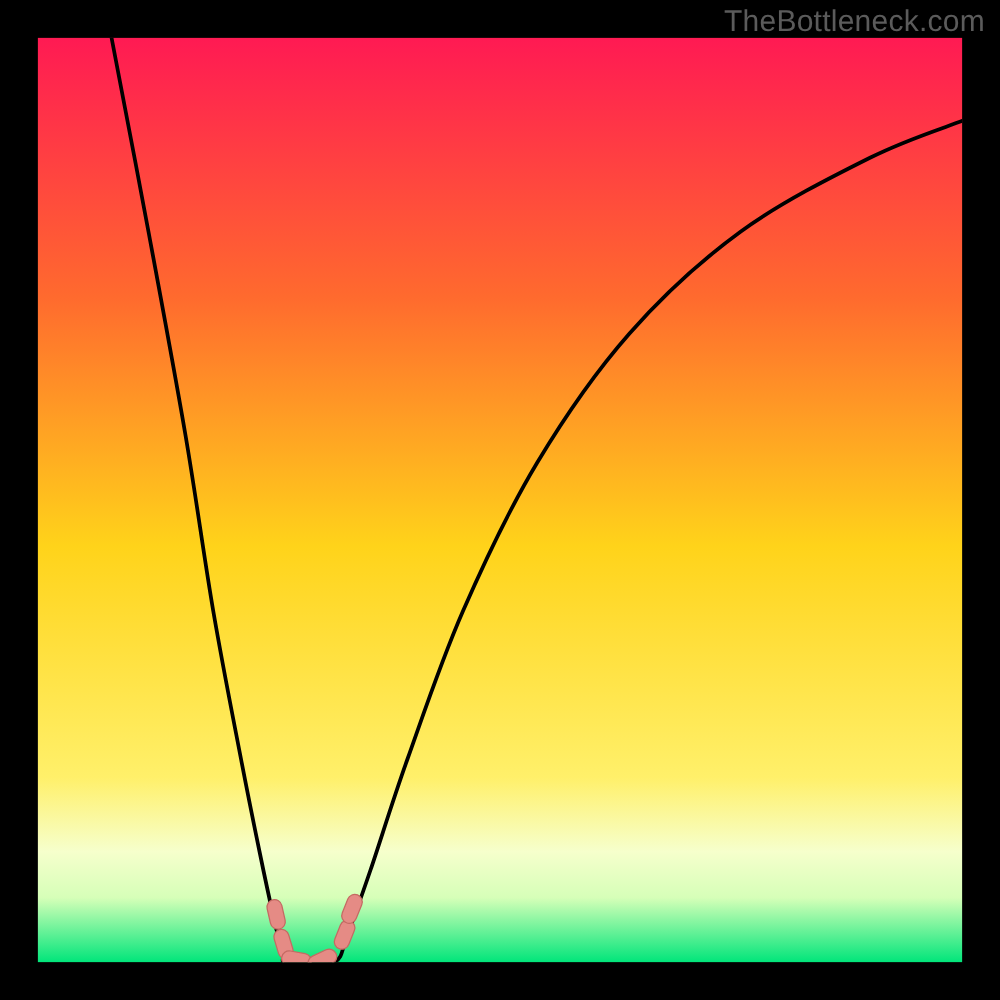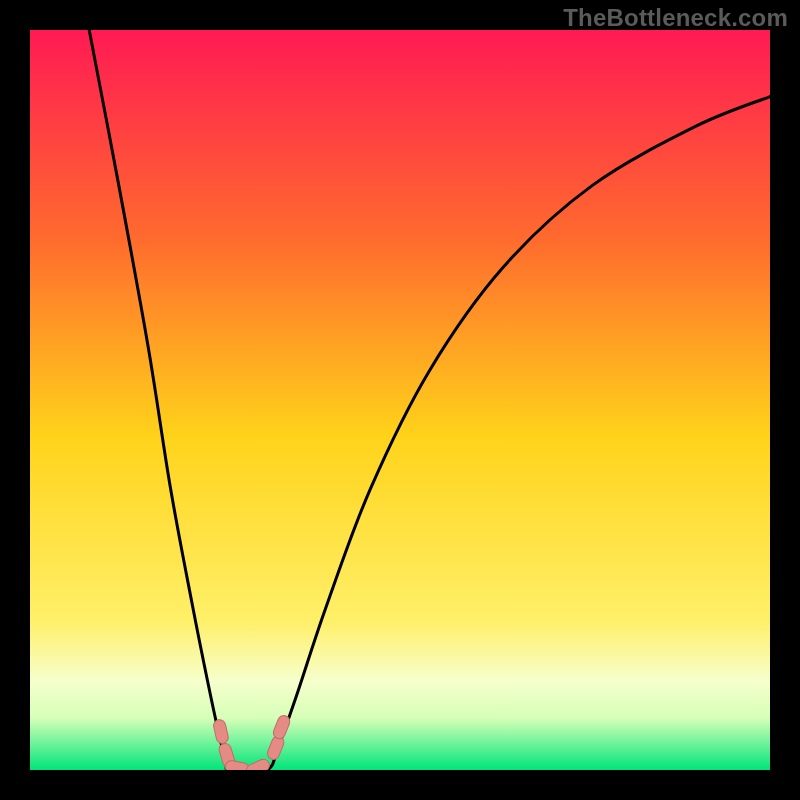--- a/index.html
+++ b/index.html
@@ -16,21 +16,21 @@
     width: 800px;
     height: 800px;
     background: #000000;
   }
   .watermark {
     position: absolute;
     top: 4px;
     right: 12px;
     color: #5b5b5b;
     font-size: 24px;
-    font-weight: 700;
+    font-weight: 400;
     letter-spacing: 0.2px;
     z-index: 10;
   }
   .plot-area {
     position: absolute;
     left: 30px;
     top: 30px;
     width: 740px;
     height: 740px;
     overflow: hidden;

